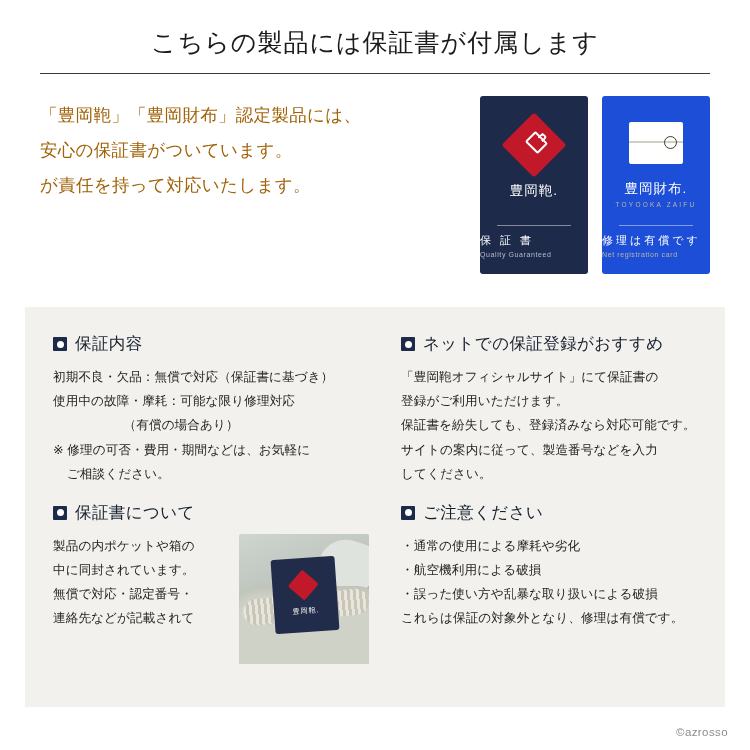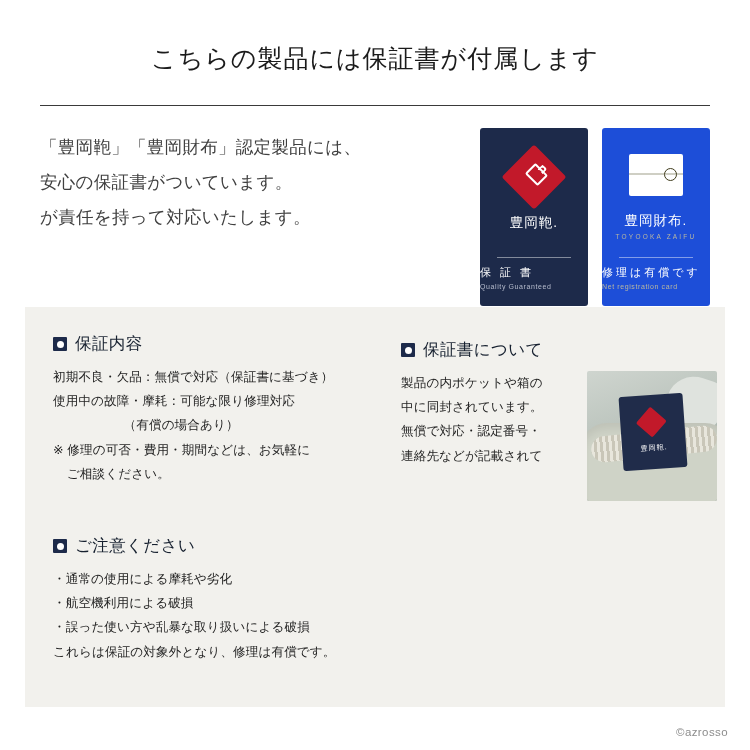--- a/index.html
+++ b/index.html
@@ -24,40 +24,40 @@
   
   .header {
     padding: 26px 40px 0 40px;
   }
   .header-title {
     font-size: 25px;
     font-weight: 400;
     letter-spacing: 1px;
     color: #1b1b1b;
     text-align: center;
-    margin: 16px;
+    margin: 0;
     padding-bottom: 14px;
   }
   .header-rule {
     height: 1px;
     background: #3a3a3a;
     width: 100%;
   }
 
   
   .intro {
     display: flex;
     align-items: flex-start;
     padding: 22px 40px 0 40px;
   }
   .intro-text {
     flex: 1 1 auto;
     font-size: 17.5px;
     line-height: 2.0;
-    color: #404040;
+    color: #a16207;
     letter-spacing: 0.3px;
     padding-top: 2px;
   }
   .intro-text p {
     margin: 0;
   }
   .cards {
     flex: 0 0 auto;
     display: flex;
     gap: 14px;
@@ -186,21 +186,20 @@
     height: 400px;
     background: #f2f1ed;
     box-sizing: border-box;
     padding: 26px 28px 20px 28px;
   }
   .grid {
     display: grid;
     grid-template-columns: 330px 330px;
     column-gap: 18px;
     row-gap: 0px;
-    gap: 18px;
   }
   .block {
     padding: 0 0 10px 0;
   }
   .block-head {
     display: flex;
     align-items: center;
     gap: 8px;
     margin-bottom: 10px;
   }
@@ -380,20 +379,33 @@
         </div>
         <div class="block-body">
           <span class="line">初期不良・欠品：無償で対応（保証書に基づき）</span>
           <span class="line">使用中の故障・摩耗：可能な限り修理対応</span>
           <span class="line indent-2">（有償の場合あり）</span>
           <span class="line">※ 修理の可否・費用・期間などは、お気軽に</span>
           <span class="line indent-1">ご相談ください。</span>
         </div>
       </div>
 
+      <div class="block">
+        <div class="block-head">
+          <span class="sq-icon"></span>
+          <span class="block-title">ネットでの保証登録がおすすめ</span>
+        </div>
+        <div class="block-body">
+          <span class="line">「豊岡鞄オフィシャルサイト」にて保証書の</span>
+          <span class="line">登録がご利用いただけます。</span>
+          <span class="line">保証書を紛失しても、登録済みなら対応可能です。</span>
+          <span class="line">サイトの案内に従って、製造番号などを入力</span>
+          <span class="line">してください。</span>
+        </div>
+      </div>
 
       <div class="block row2">
         <div class="block-head">
           <span class="sq-icon"></span>
           <span class="block-title">保証書について</span>
         </div>
         <div class="withphoto">
           <div class="block-body txt">
             <span class="line">製品の内ポケットや箱の</span>
             <span class="line">中に同封されています。</span>

